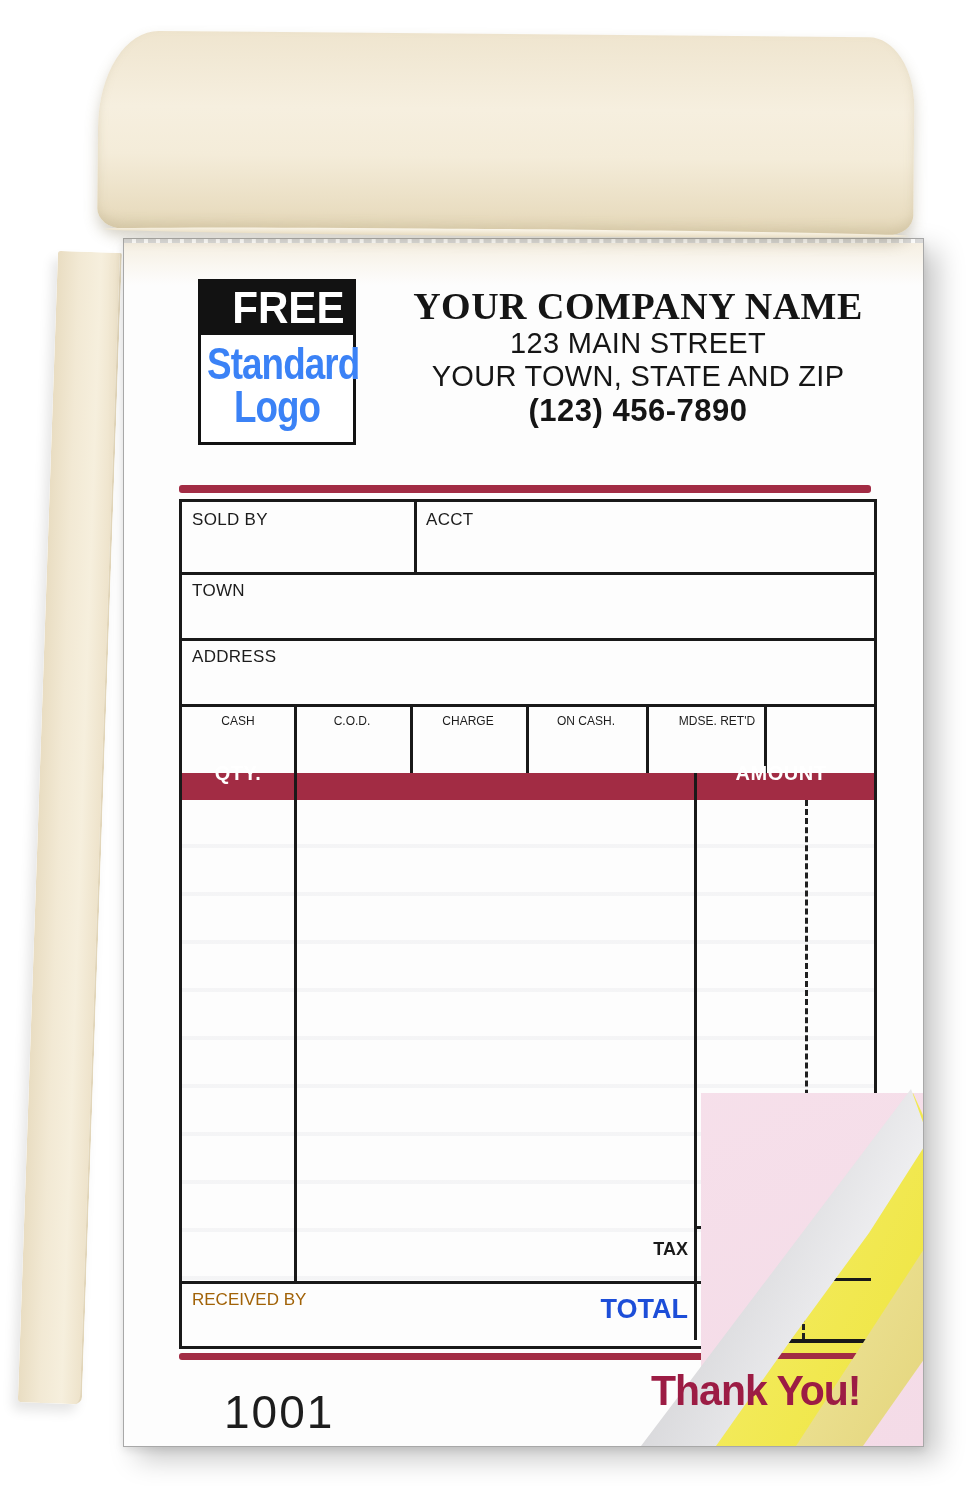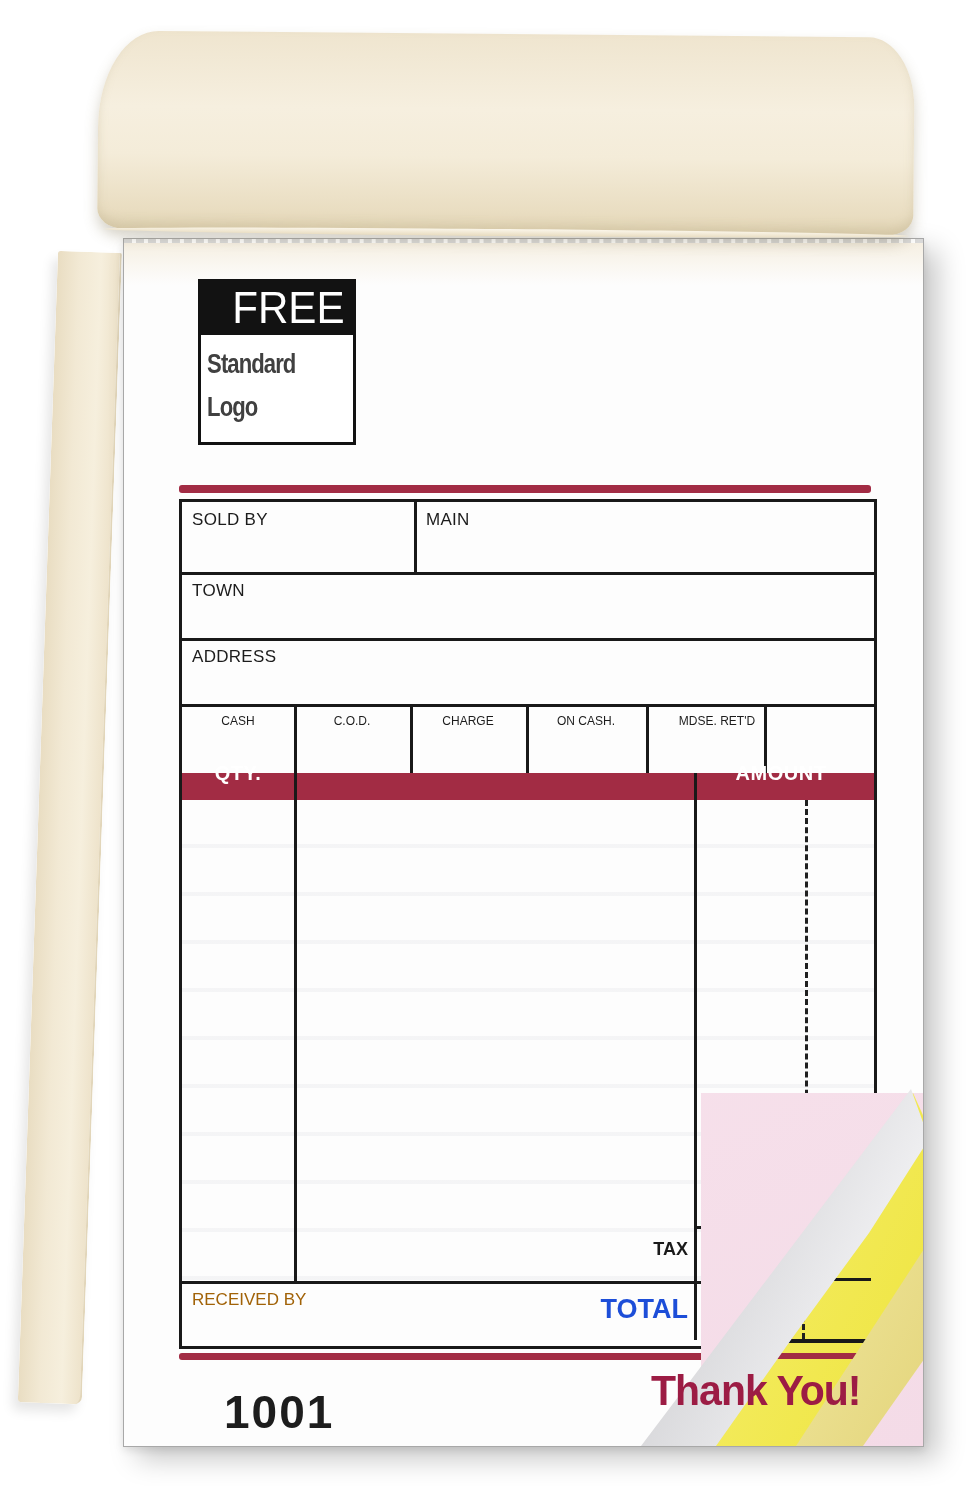--- a/index.html
+++ b/index.html
@@ -24,25 +24,25 @@
   .page{left:123px;top:238px;width:799px;height:1207px;background:#fdfdfd;
     border:1px solid #a8a8a8;overflow:hidden;
     box-shadow:14px 12px 26px rgba(0,0,0,.22), 0 3px 8px rgba(0,0,0,.10);}
   .perforation{left:0;right:0;top:0;height:0;border-top:4px dashed #d9d9d9;}
   .page-tint{left:0;right:0;top:4px;height:42px;
     background:linear-gradient(180deg,rgba(244,236,220,.8),rgba(255,255,255,0));}
 
   
   .logo-box{left:74px;top:40px;width:152px;height:160px;border:3px solid #121212;background:#fff;}
   .logo-free{position:absolute;left:-3px;top:-3px;right:-3px;height:56px;background:#121212;
-    color:#fff;font-weight:normal;font-size:43px;text-align:center;line-height:56px;
+    color:#fff;font-weight:bold;font-size:43px;text-align:center;line-height:56px;
     letter-spacing:0px;padding-left:23px;}
   .logo-free span{display:inline-block;transform:scale(.98,1.05);}
-  .logo-words{position:absolute;left:0;right:0;top:60px;color:#404040;
-    font-weight:bold;font-size:24px;line-height:43px;letter-spacing:-1px;}
+  .logo-words{position:absolute;left:0;right:0;top:60px;text-align:center;color:#3b82f6;
+    font-weight:bold;font-size:40px;line-height:43px;letter-spacing:-1px;}
   .logo-words div{transform:scale(.92,1.12);}
   .company{left:244px;top:46px;width:540px;text-align:center;color:#151515;}
   .company .name{font-family:"Liberation Serif",serif;font-weight:bold;font-size:38px;
     line-height:42px;letter-spacing:.5px;white-space:nowrap;}
   .company .addr{font-size:29px;line-height:33px;letter-spacing:.3px;white-space:nowrap;}
   .company .phone{font-weight:bold;font-size:31px;line-height:36px;letter-spacing:.5px;}
 
   .rule{background:#a22c44;border-radius:3px;}
   .rule-top{left:55px;top:246px;width:692px;height:8px;}
   .rule-bottom{left:55px;top:1114px;width:692px;height:7px;}
@@ -56,21 +56,21 @@
   .paylabel{position:absolute;top:212px;font-size:12px;color:#1c1c1c;text-align:center;}
   .redbar{position:absolute;left:0;right:0;top:271px;height:27px;background:#a22c44;}
   .barlabel{position:absolute;top:260px;color:#fff;font-weight:bold;font-size:20px;
     text-align:center;letter-spacing:.5px;}
   .stripes{position:absolute;left:0;right:0;top:298px;height:481px;
     background:repeating-linear-gradient(180deg,rgba(255,255,255,0) 0 44px,rgba(95,100,125,.055) 44px 48px);}
   .taxlabel{position:absolute;right:186px;top:737px;font-weight:bold;font-size:18px;color:#1a1a1a;}
   .totallabel{position:absolute;right:186px;top:792px;font-weight:bold;font-size:27px;color:#1d4ed8;}
   .recvlabel{position:absolute;left:10px;top:788px;font-size:17px;color:#a16207;}
 
-  .form-number{left:100px;top:1146px;font-size:46px;font-weight:bold;color:#1d1d1d;letter-spacing:2px;}
+  .form-number{left:100px;top:1146px;font-size:46px;font-weight:normal;color:#1d1d1d;letter-spacing:2px;}
 
   
   .layer{position:absolute;left:0;top:0;width:799px;height:1207px;pointer-events:none;}
   .sheet-pink{clip-path:polygon(577px 854px,799px 854px,799px 1207px,577px 1207px);
     background:linear-gradient(155deg,#fdf1f6 0%,#f7e2ec 55%,#f4dbe7 100%);}
   .sheet-yellow{clip-path:polygon(789px 854px,815px 912px,812px 1037px,689px 1207px,525px 1207px);
     background:linear-gradient(115deg,#f8f3a4 0%,#f1ea48 42%,#f6ef70 72%,#eee43d 100%);}
   .curl-yellow{clip-path:polygon(815px 987px,822px 1012px,820px 1092px,739px 1207px,672px 1207px);
     background:linear-gradient(118deg,#f0e9ab 0%,#d8c664 45%,#f3eca8 78%,#e4d57c 100%);}
   .curl-silver{clip-path:polygon(787px 850px,805px 900px,745px 994px,669px 1098px,592px 1207px,517px 1207px);
@@ -93,31 +93,37 @@
     <div class="abs perforation"></div>
     <div class="abs page-tint"></div>
 
     <div class="abs logo-box">
       <div class="logo-free"><span>FREE</span></div>
       <div class="logo-words">
         <div>Standard</div>
         <div>Logo</div>
       </div>
     </div>
+    <div class="abs company">
+      <div class="name">YOUR COMPANY NAME</div>
+      <div class="addr">123 MAIN STREET</div>
+      <div class="addr">YOUR TOWN, STATE AND ZIP</div>
+      <div class="phone">(123) 456-7890</div>
+    </div>
 
     <div class="abs rule rule-top"></div>
 
     <div class="abs ftable">
       <div class="hline" style="top:70px"></div>
       <div class="hline" style="top:136px"></div>
       <div class="hline" style="top:202px"></div>
       <div class="vline" style="left:232px;top:0;height:70px"></div>
 
       <div class="flabel" style="left:10px;top:8px">SOLD BY</div>
-      <div class="flabel" style="left:244px;top:8px">MAIN</div>
+      <div class="flabel" style="left:244px;top:8px">ACCT</div>
       <div class="flabel" style="left:10px;top:79px">TOWN</div>
       <div class="flabel" style="left:10px;top:145px">ADDRESS</div>
 
       <div class="vline" style="left:112px;top:205px;height:66px"></div>
       <div class="vline" style="left:228px;top:205px;height:66px"></div>
       <div class="vline" style="left:344px;top:205px;height:66px"></div>
       <div class="vline" style="left:464px;top:205px;height:66px"></div>
       <div class="vline" style="left:582px;top:205px;height:66px"></div>
       <div class="paylabel" style="left:0;width:112px">CASH</div>
       <div class="paylabel" style="left:112px;width:116px">C.O.D.</div>

